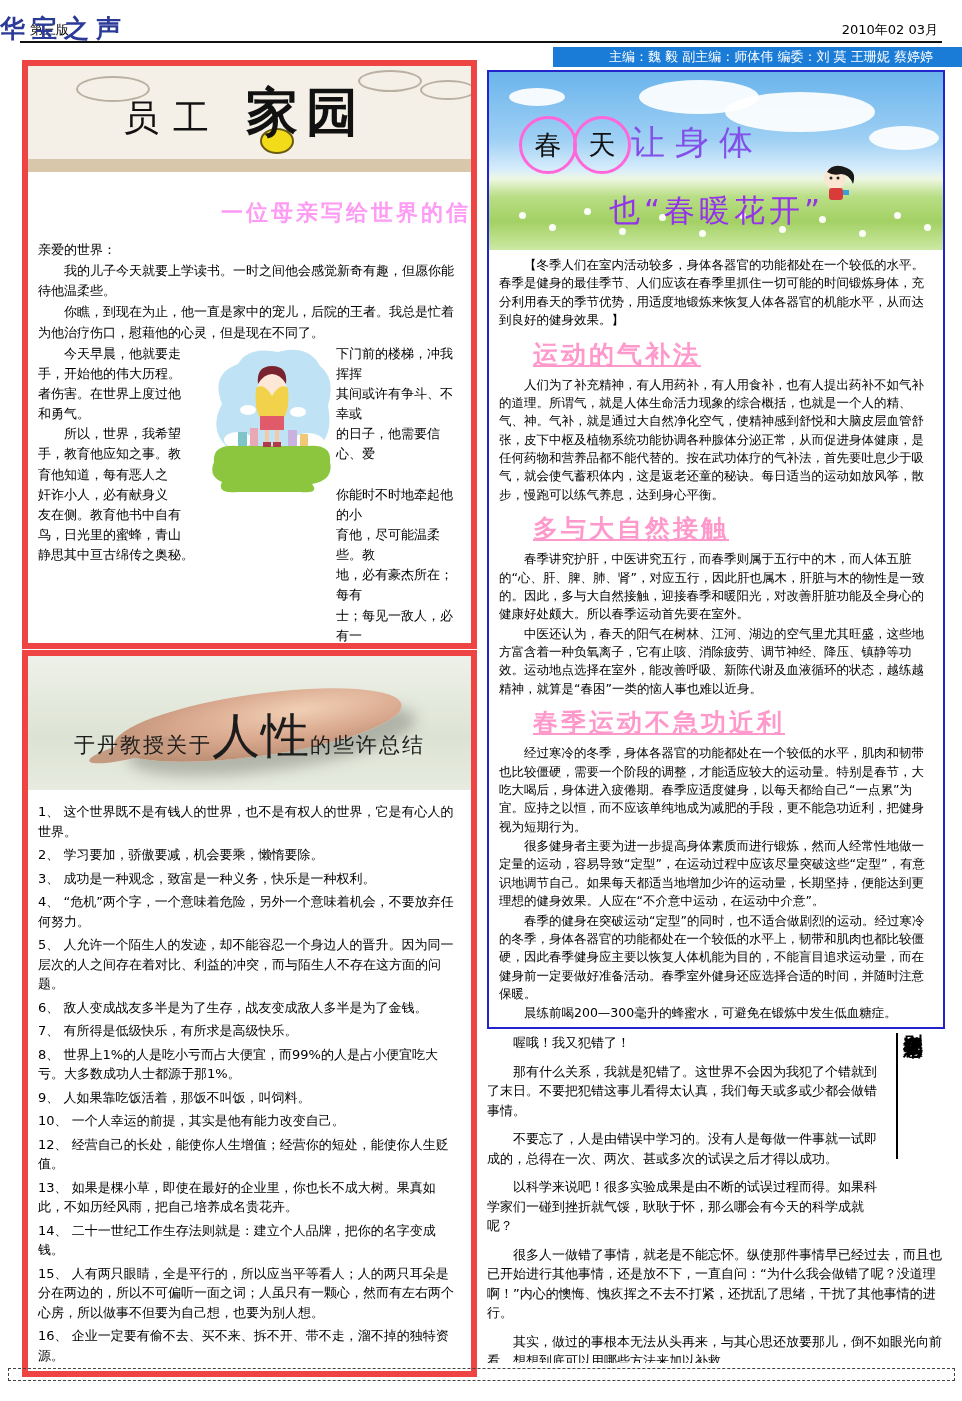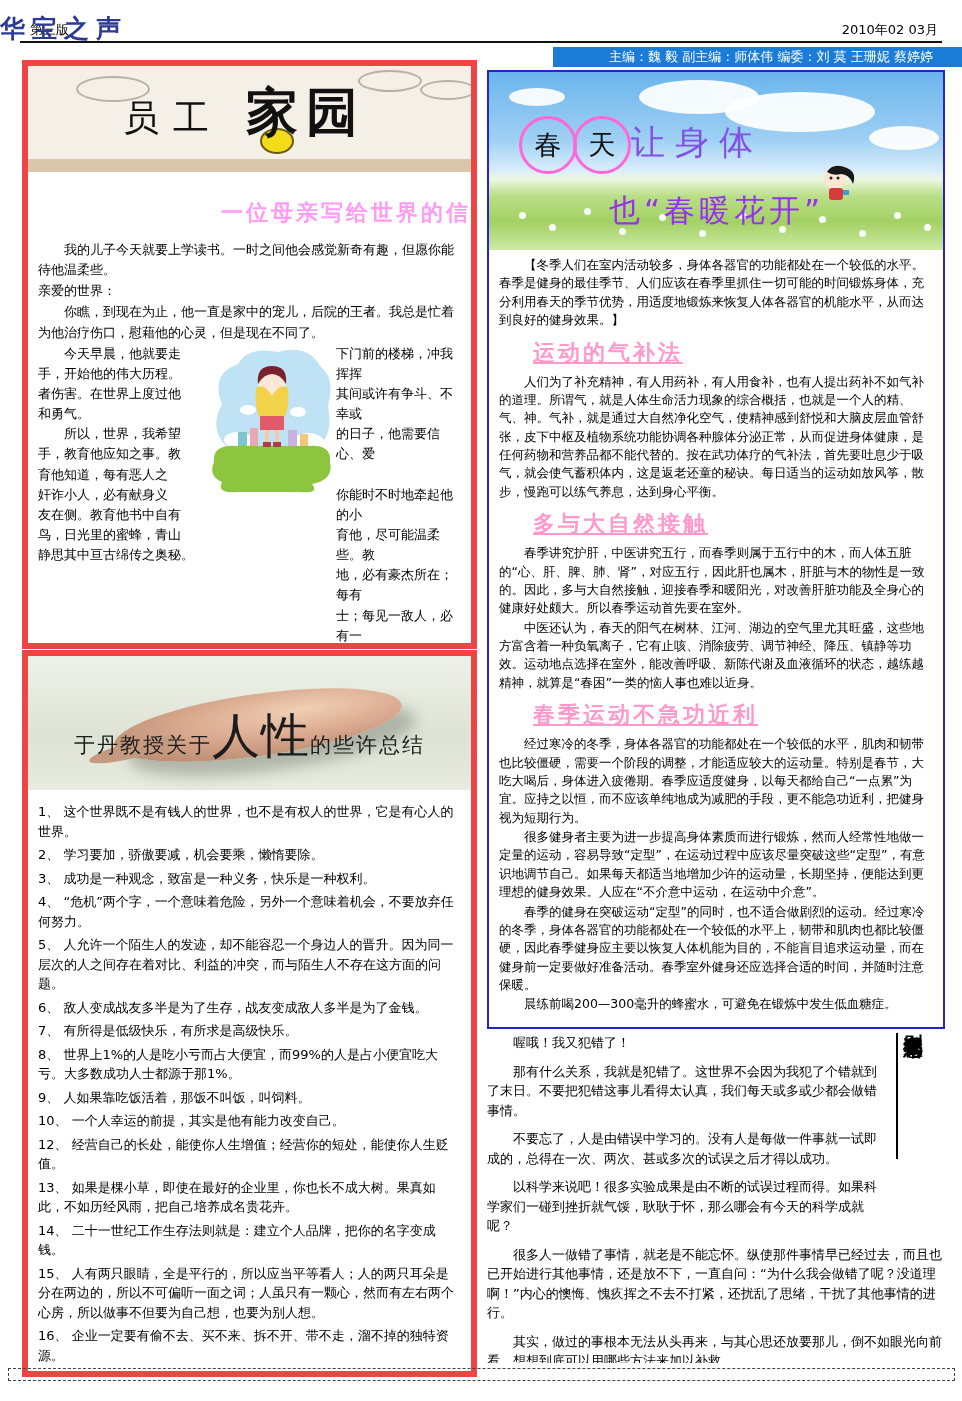--- a/index.html
+++ b/index.html
@@ -64,21 +64,21 @@
                       #b9de85 70%,#a3d164 84%,#cde9a4 100%);}
   .cl{position:absolute;background:#fff;border-radius:50%;opacity:.92;}
   .flower{position:absolute;width:7px;height:7px;background:#fff;border-radius:50%;opacity:.95;}
   .circ{position:absolute;width:52px;height:52px;border:3px solid #ff66d9;border-radius:50%;
         text-align:center;line-height:52px;font-size:27px;color:#111;background:transparent;}
   .spring-t1{position:absolute;left:142px;top:48px;font-size:34px;color:#8250e8;letter-spacing:10px;}
   .spring-t2{position:absolute;left:120px;top:118px;font-size:31px;color:#9333ea;letter-spacing:4px;}
   .sgirl{position:absolute;left:330px;top:92px;width:40px;height:44px;}
   .spring-body{padding:6px 10px 0 10px;}
   .spring-body .para{font-size:12.5px;line-height:1.47;}
-  .section-head{color:#ff99cc;font-size:22px;font-weight:600;text-decoration:underline;
+  .section-head{color:#ff99cc;font-size:25px;font-weight:600;text-decoration:underline;
                 margin:8px 0 5px 34px;letter-spacing:3px;}
   .reminder{color:#ee1111;font-weight:600;font-size:13px;text-indent:2em;margin-top:14px;}
 
   
   #mistake-box{position:absolute;left:487px;top:1033px;width:458px;height:330px;overflow:hidden;}
   .mist-narrow{width:392px;}
   .mist-para{font-size:13px;line-height:1.5;text-indent:2em;margin:0 0 9px 0;}
   .vert-title{position:absolute;right:22px;top:-14px;writing-mode:vertical-rl;text-orientation:upright;
               font-size:19px;font-weight:bold;line-height:1;letter-spacing:1px;
               border-left:2px solid #000;padding-left:6px;height:140px;}
@@ -102,22 +102,22 @@
       <div class="cloud" style="left:48px;top:10px;width:70px;height:22px;"></div>
       <div class="cloud" style="left:330px;top:4px;width:60px;height:18px;"></div>
       <div class="cloud" style="left:392px;top:14px;width:52px;height:16px;"></div>
       <div class="ydot"></div>
       <div class="t1">员工</div>
       <div class="t2">家园</div>
       <div class="ground"></div>
     </div>
     <div class="letter-title">一位母亲写给世界的信</div>
     <div class="letter-body">
+      <div class="para" style="text-indent:0;">亲爱的世界：</div>
       <div class="para">我的儿子今天就要上学读书。一时之间他会感觉新奇有趣，但愿你能待他温柔些。</div>
-      <div class="para" style="text-indent:0;">亲爱的世界：</div>
       <div class="para">你瞧，到现在为止，他一直是家中的宠儿，后院的王者。我总是忙着为他治疗伤口，慰藉他的心灵，但是现在不同了。</div>
       <div class="wrap-row">
         <div class="wrap-col wrap-left">　　今天早晨，他就要走
 手，开始他的伟大历程。
 者伤害。在世界上度过他
 和勇气。
 　　所以，世界，我希望
 手，教育他应知之事。教
 育他知道，每有恶人之
 奸诈小人，必有献身义

